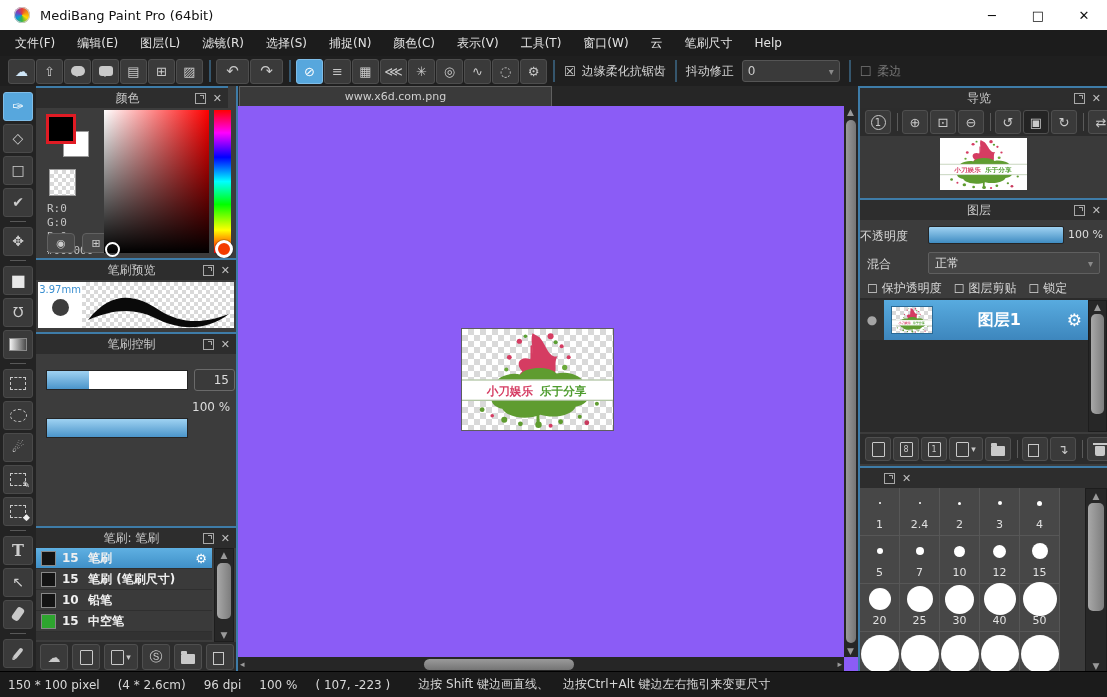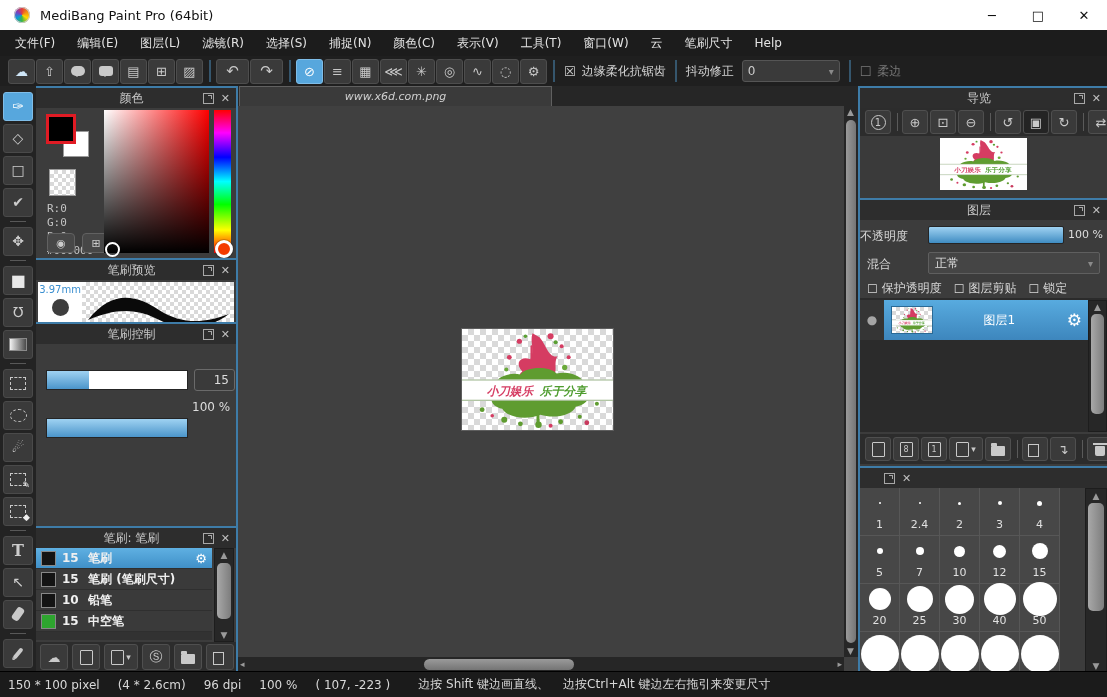--- a/index.html
+++ b/index.html
@@ -94,22 +94,22 @@
   .br-size{width:26px;font-weight:bold;color:#f0f0f0;flex:none;}
   .br-name{flex:1;font-weight:bold;color:#f0f0f0;white-space:nowrap;overflow:hidden;}
   .br-gear{color:#fff;font-size:13px;margin-right:5px;}
   .mini-btn{width:26px;height:24px;background:#3a3a3a;border:1px solid #4f4f4f;border-radius:3px;
             display:flex;align-items:center;justify-content:center;color:#c9c9c9;font-size:13px;margin-right:4px;flex:none;position:relative;}
   
   .sb-v{position:absolute;background:#272727;border:1px solid #1d1d1d;}
   .sb-thumb{position:absolute;left:2px;right:2px;background:linear-gradient(to right,#a8a8a8,#7d7d7d);border-radius:5px;}
   .sb-arr{position:absolute;left:0;right:0;text-align:center;font-size:9px;color:#9a9a9a;line-height:12px;}
   
-  .canvas{position:absolute;left:236px;top:86px;width:624px;bottom:25px;background:#404040;
-          border-left:2px solid #3e7ca8;border-right:2px solid #3e7ca8;box-sizing:border-box;font-style:italic;}
+  .canvas{position:absolute;left:236px;top:86px;width:624px;bottom:25px;background:#8b5cf6;
+          border-left:2px solid #3e7ca8;border-right:2px solid #3e7ca8;box-sizing:border-box;}
   .tabbar{height:20px;background:#262626;display:flex;}
   .tab{margin-left:1px;width:313px;background:#3a3a3a;border:1px solid #606060;border-bottom:none;
        font-size:11px;color:#cfcfcf;display:flex;align-items:center;justify-content:center;box-sizing:border-box;}
   .artwork{position:absolute;left:224px;top:243px;width:151px;height:101px;box-shadow:0 0 0 1px #5e5e5e;}
   .artwork svg{position:absolute;inset:0;}
   .cv-vsb{position:absolute;top:20px;right:0;width:14px;bottom:15px;background:#262626;}
   .cv-hsb{position:absolute;left:0;right:14px;bottom:0;height:15px;background:#262626;}
   .cv-thumb-v{position:absolute;left:2px;right:2px;top:14px;bottom:14px;background:linear-gradient(to right,#9a9a9a,#757575);border-radius:6px;}
   .cv-thumb-h{position:absolute;top:2px;bottom:2px;left:186px;width:150px;background:linear-gradient(#9a9a9a,#757575);border-radius:6px;}
   .cv-arr{position:absolute;color:#9a9a9a;font-size:9px;}
@@ -122,21 +122,21 @@
   .lay-label{font-size:12px;color:#d8d8d8;}
   .lay-slider{height:16px;border:1px solid #252525;background:linear-gradient(#9fd2f2,#3f8cc2);border-radius:2px;}
   .lay-dd{height:20px;background:#454545;border:1px solid #5f5f5f;border-radius:2px;display:flex;
           align-items:center;font-size:12px;color:#ddd;padding:0 6px;}
   .chk{font-size:12px;color:#d8d8d8;display:flex;align-items:center;gap:4px;}
   .layer-row{position:absolute;left:0;right:17px;top:2px;height:40px;display:flex;}
   .layer-eye{width:24px;background:#353535;display:flex;align-items:center;justify-content:center;color:#a5a5a5;font-size:12px;flex:none;}
   .layer-body{flex:1;background:linear-gradient(#58abdf,#3d86bd);display:flex;align-items:center;}
   .layer-thumb{width:40px;height:26px;margin-left:8px;box-shadow:0 0 0 1px #2a6a96;position:relative;flex:none;}
   .layer-thumb svg{position:absolute;inset:0;}
-  .layer-name{flex:1;text-align:center;font-size:12px;font-weight:normal;color:#fff;}
+  .layer-name{flex:1;text-align:center;font-size:16px;font-weight:bold;color:#fff;}
   .layer-gear{color:#fff;font-size:17px;margin-right:8px;}
   .bs-grid{position:absolute;left:0;top:0;width:202px;display:flex;flex-wrap:wrap;}
   .bs-cell{width:40px;height:48px;background:#474747;border-right:1px solid #575757;border-bottom:1px solid #575757;
            box-sizing:border-box;display:flex;flex-direction:column;align-items:center;justify-content:flex-start;}
   .bs-dotwrap{height:30px;display:flex;align-items:center;justify-content:center;}
   .bs-dot{background:#fff;border-radius:50%;}
   .bs-label{font-size:11px;color:#e0e0e0;}
   
   .statusbar{position:absolute;left:0;right:0;bottom:0;height:25px;background:#1b1b1b;border-top:1px solid #000;
              display:flex;align-items:center;font-size:12px;color:#d8d8d8;}
@@ -342,21 +342,21 @@
       </div>
     <div class="tool-sep"></div>
     <div class="tool">
         <span class="dropper"></span>
       </div>
     <div class="pill"></div>
   </div>
 
   <div class="lpanels">
 
-    <div class="ph" style="position:absolute;top:0;left:0;right:0">
+    <div class="ph" style="position:absolute;top:0;left:0;right:8px">
       <span class="sp"></span>
         <span class="pt">颜色</span>
       <span class="pop"></span>
         <span class="xbtn">✕</span>
     </div>
     <div class="abs" style="left:10px;top:28px;width:24px;height:24px;background:#000;border:3px solid #e01b24;z-index:3"></div>
     <div class="abs" style="left:27px;top:45px;width:24px;height:24px;background:#fff;border:1px solid #9a9a9a;z-index:2"></div>
     <div class="abs checker sm" style="left:13px;top:83px;width:25px;height:25px;border:1px solid #9a9a9a"></div>
     <div class="abs rgb" style="left:11px;top:116px">
       <div>R:0</div>
@@ -388,21 +388,21 @@
     <div class="abs" style="left:2px;top:196px;width:44px;height:46px;background:#fff;display:flex;flex-direction:column;align-items:center">
       <span style="font-size:10px;color:#3a8fd0;margin-top:2px">3.97mm</span>
       <span style="width:17px;height:17px;border-radius:50%;background:#3d3d3d;margin-top:4px"></span>
     </div>
     <div class="abs checker sm" style="left:46px;top:196px;width:152px;height:46px">
       <svg width="152" height="46" viewBox="0 0 150 46">
           <use href="#stroke"></use>
         </svg>
     </div>
 
-    <div class="ph" style="position:absolute;top:236px;left:0;right:0">
+    <div class="ph" style="position:absolute;top:246px;left:0;right:0">
       <span class="sp"></span>
         <span class="pt">笔刷控制</span>
       <span class="pop"></span>
         <span class="xbtn">✕</span>
     </div>
     <div class="abs slider-track" style="left:10px;top:284px;width:140px">
       <span class="slider-fill" style="width:30%"></span>
     </div>
     <div class="abs valbox" style="left:158px;top:283px">15</div>
     <div class="abs slider-track" style="left:10px;top:312px;width:140px">

